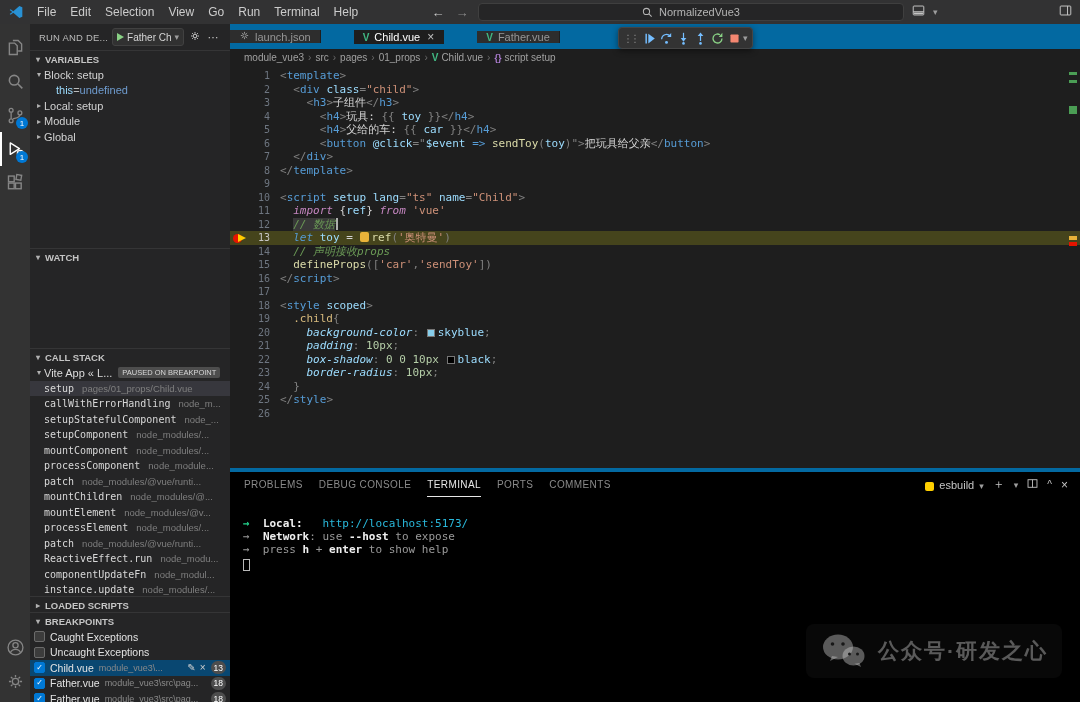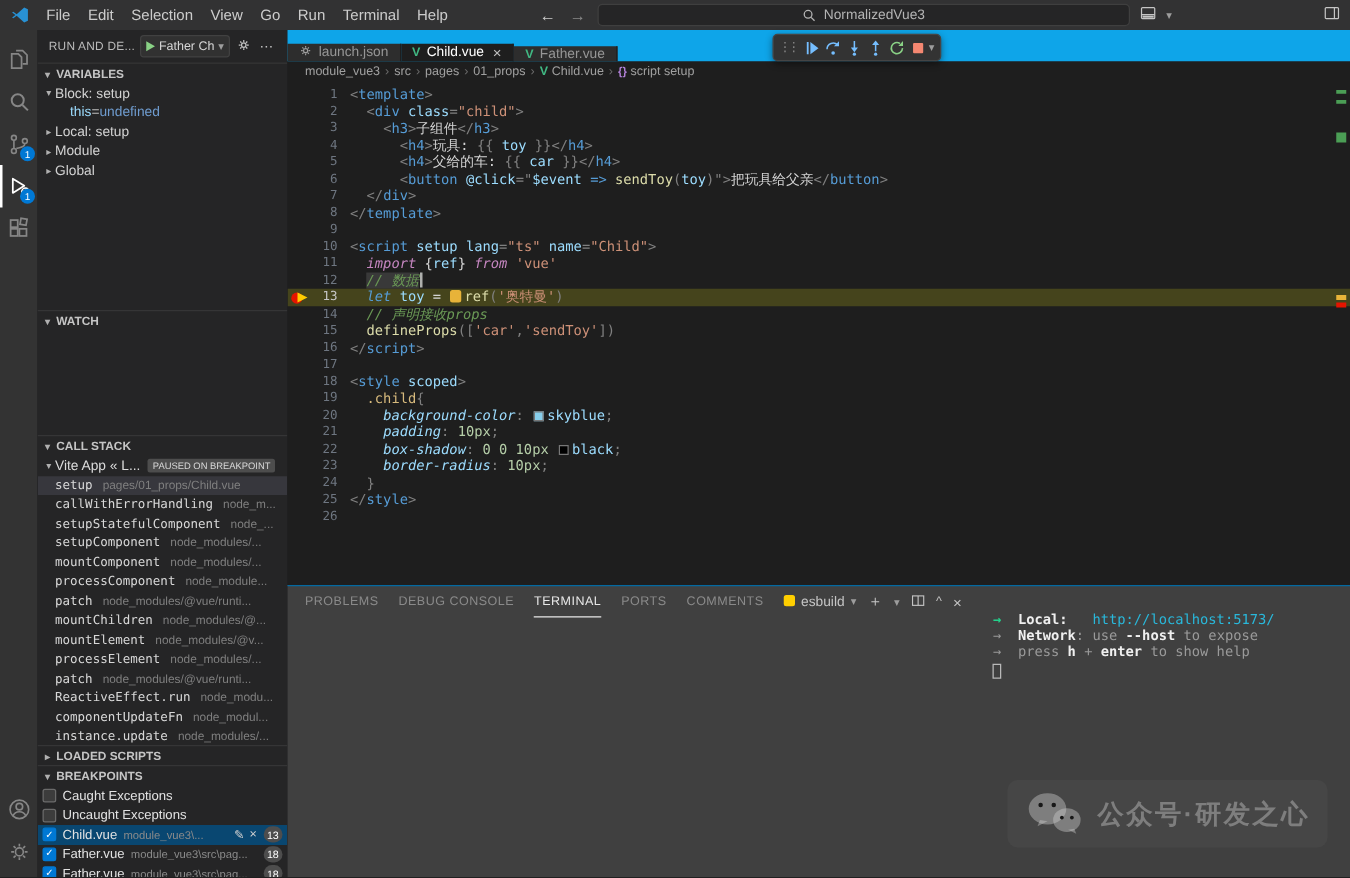--- a/index.html
+++ b/index.html
@@ -61,21 +61,21 @@
     font-size:8px;color:#fff;display:flex;align-items:center;justify-content:center;line-height:1;}
   .bp-check.on{background:#0078d4;border-color:#0078d4;}
   .bp-name{color:#e2e2e2;font-size:10.5px;flex:none;}
   .bp-path{color:#8a8a8a;font-size:9px;margin-left:5px;overflow:hidden;text-overflow:ellipsis;flex:1;}
   .bp-act{color:#d0d0d0;font-size:10px;margin:0 2px;flex:none;}
   .bp-badge{min-width:14px;height:13px;border-radius:7px;background:#4d4d4d;color:#fff;font-size:8.5px;
     display:flex;align-items:center;justify-content:center;padding:0 3px;flex:none;margin-left:3px;}
 
   
   .editor{flex:1;position:relative;display:flex;flex-direction:column;min-width:0;background:#1e1e1e;}
-  .tabbar{height:25px;background:#0ea5e9;display:flex;align-items:flex-end;flex:none;}
+  .tabbar{height:25px;background:#0369a1;display:flex;align-items:center;flex:none;gap:33px;}
   .tab{display:flex;align-items:center;gap:5px;padding:0 9px;font-size:11px;background:#2d2d2d;color:#969696;border-right:1px solid #1e1e1e;}
   .tab.active{background:#1e1e1e;color:#ffffff;}
   .tab-close{font-size:12px;margin-left:2px;color:#c0c0c0;}
   .vue-ic{color:#41b883;font-weight:bold;font-size:10px;font-family:"Liberation Sans",sans-serif;}
   .sym-ic{color:#b180d7;font-size:9px;font-weight:bold;}
   .breadcrumb{height:17px;display:flex;align-items:center;gap:4px;padding-left:14px;font-size:10px;color:#a0a0a0;flex:none;white-space:nowrap;}
   .bc-sep{color:#6a6a6a;font-size:10px;}
   .bc-item{display:flex;align-items:flex-end;gap:3px;}
 
   
@@ -100,27 +100,27 @@
   .tk-f{color:#dcdcaa;} .tk-c{color:#6a9955;font-style:italic;} .tk-n{color:#b5cea8;}
   .tk-v{color:#9cdcfe;} .tk-S{color:#d7ba7d;} .tk-P{color:#9cdcfe;font-style:italic;} .tk-V{color:#9cdcfe;}
   .tk-h{background:rgba(255,255,255,0.12);}
   .swatch{display:inline-block;width:8px;height:8px;border:1px solid #777;margin:0 3px 0 1px;vertical-align:-1px;}
   .cursorbar{display:inline-block;width:1.5px;height:12px;background:#aeafad;vertical-align:-2px;margin-left:1px;}
   .ibp{display:inline-block;width:9px;height:10px;background:#e8b339;border-radius:2px;margin-right:3px;vertical-align:-1px;}
   .ruler{position:absolute;top:0;right:0;width:13px;height:100%;}
   .ruler-mark{position:absolute;left:2px;width:8px;height:3px;}
 
   
-  .panel{height:234px;background:#404040;border-top:1px solid #0369a1;position:relative;flex:none;display:flex;flex-direction:row;}
+  .panel{height:234px;background:#000000;border-top:4px solid #0369a1;position:relative;flex:none;display:flex;flex-direction:column;}
   .panel-tabs{height:25px;display:flex;align-items:center;padding-left:14px;gap:16px;flex:none;}
   .panel-tab{font-size:10px;letter-spacing:.4px;color:#8a8a8a;height:100%;display:flex;align-items:center;border-bottom:1px solid transparent;}
   .panel-tab.active{color:#e7e7e7;border-bottom-color:#e7e7e7;}
   .panel-right{margin-left:auto;display:flex;align-items:center;gap:9px;padding-right:12px;color:#c5c5c5;font-size:11px;}
   .esb-ic{width:9px;height:9px;background:#ffcf00;border-radius:2px;display:inline-block;}
-  .proc-group{display:flex;align-items:flex-start;gap:5px;}
+  .proc-group{display:flex;align-items:flex-end;gap:5px;}
   .p-ic{font-size:12px;color:#c5c5c5;}
   .terminal{padding:7px 0 0 13px;font-family:"DejaVu Sans Mono",monospace;font-size:11px;line-height:13px;}
   .tm-G{color:#23d18b;font-weight:bold;} .tm-g{color:#23d18b;} .tm-d{color:#9a9a9a;}
   .tm-W{color:#efefef;font-weight:bold;} .tm-C{color:#29b8db;} .tm-x{color:#cccccc;}
   .term-line{height:13px;white-space:pre;}
   .cursor-box{width:7px;height:12px;border:1px solid #b9b9b9;margin-top:3px;}
 
   
   .watermark{position:absolute;right:18px;bottom:24px;display:flex;align-items:center;gap:12px;
     color:rgba(205,205,205,0.42);font-size:21px;font-weight:bold;letter-spacing:2px;

